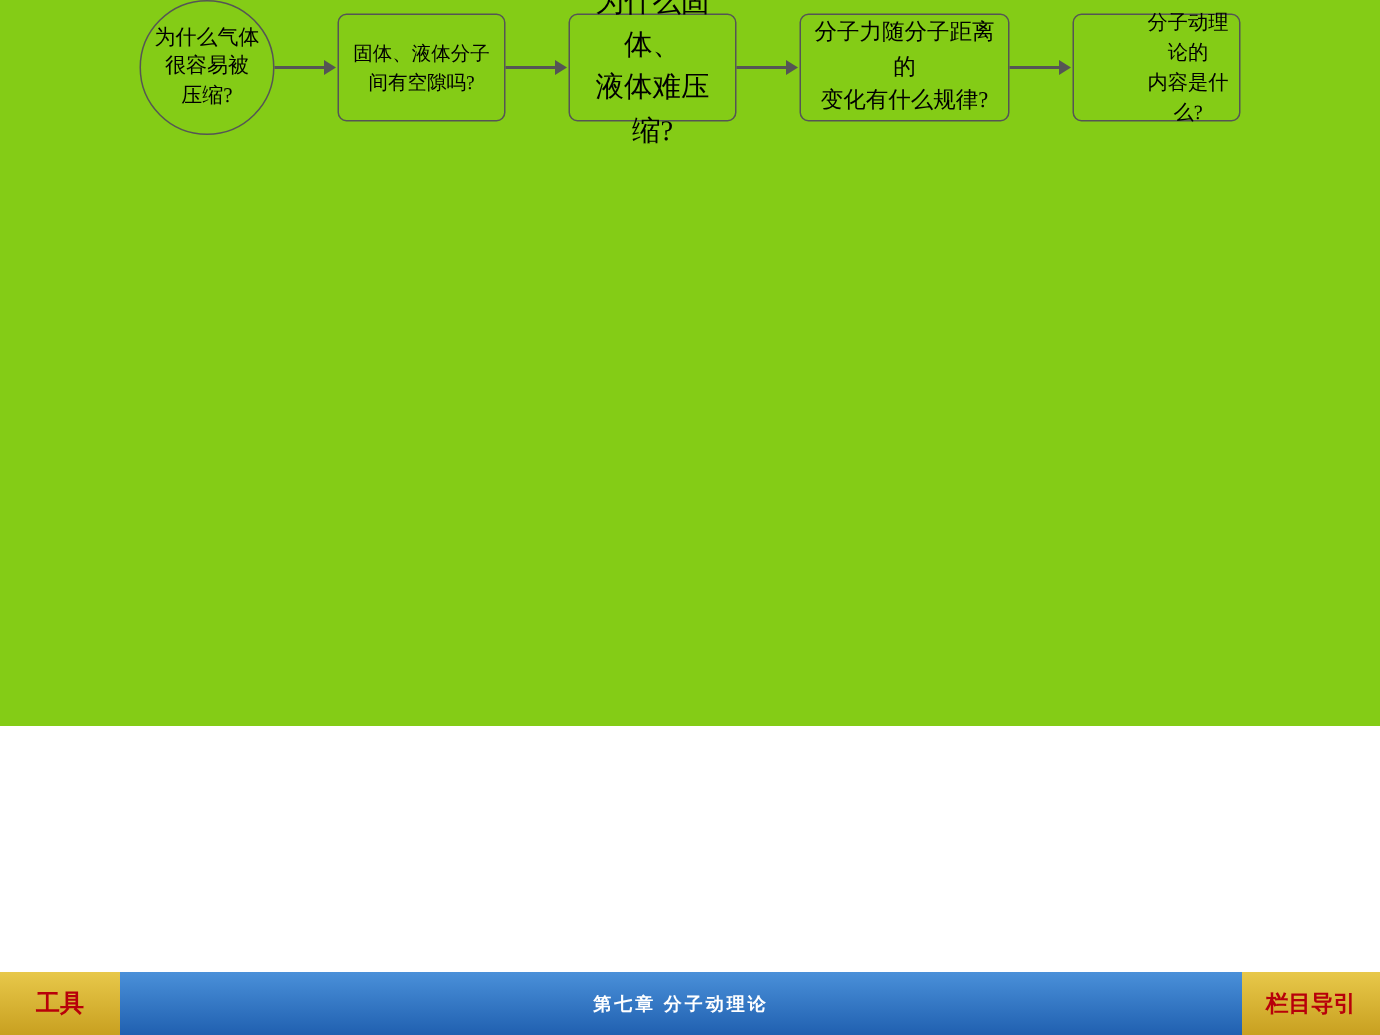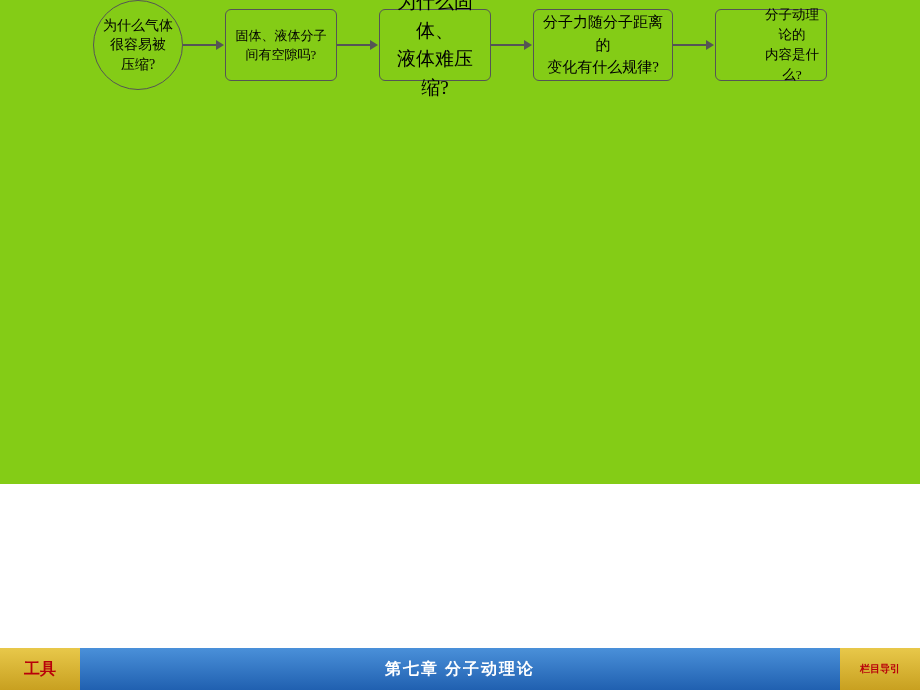--- a/index.html
+++ b/index.html
@@ -107,34 +107,34 @@
       justify-content: center;
       font-size: 16px;
       font-weight: bold;
       color: #b8000a;
       flex-shrink: 0;
     }
 
     .bottom-bar-title {
       flex: 1;
       text-align: center;
-      font-size: 16px;
+      font-size: 12px;
       color: #fff;
       font-weight: bold;
       letter-spacing: 2px;
     }
 
     .bottom-bar-nav {
-      width: 80px;
+      width: 92px;
       height: 42px;
       background: linear-gradient(to bottom, #e8c84a 0%, #c8a020 100%);
       display: flex;
       align-items: center;
       justify-content: center;
-      font-size: 10px;
+      font-size: 15px;
       font-weight: bold;
       color: #b8000a;
       flex-shrink: 0;
     }
   </style>
 </head>
 <body>
 
 <div class="main-content">
   <div class="flowchart">

